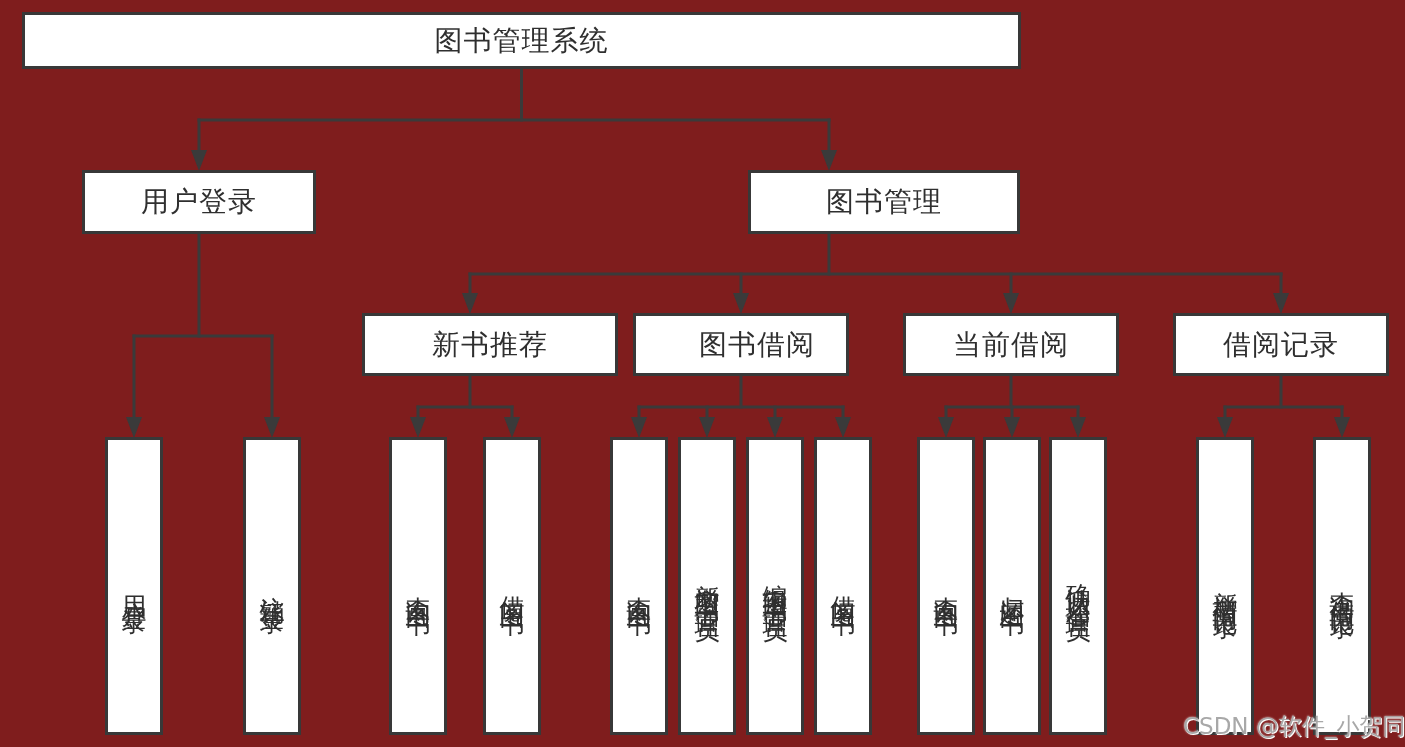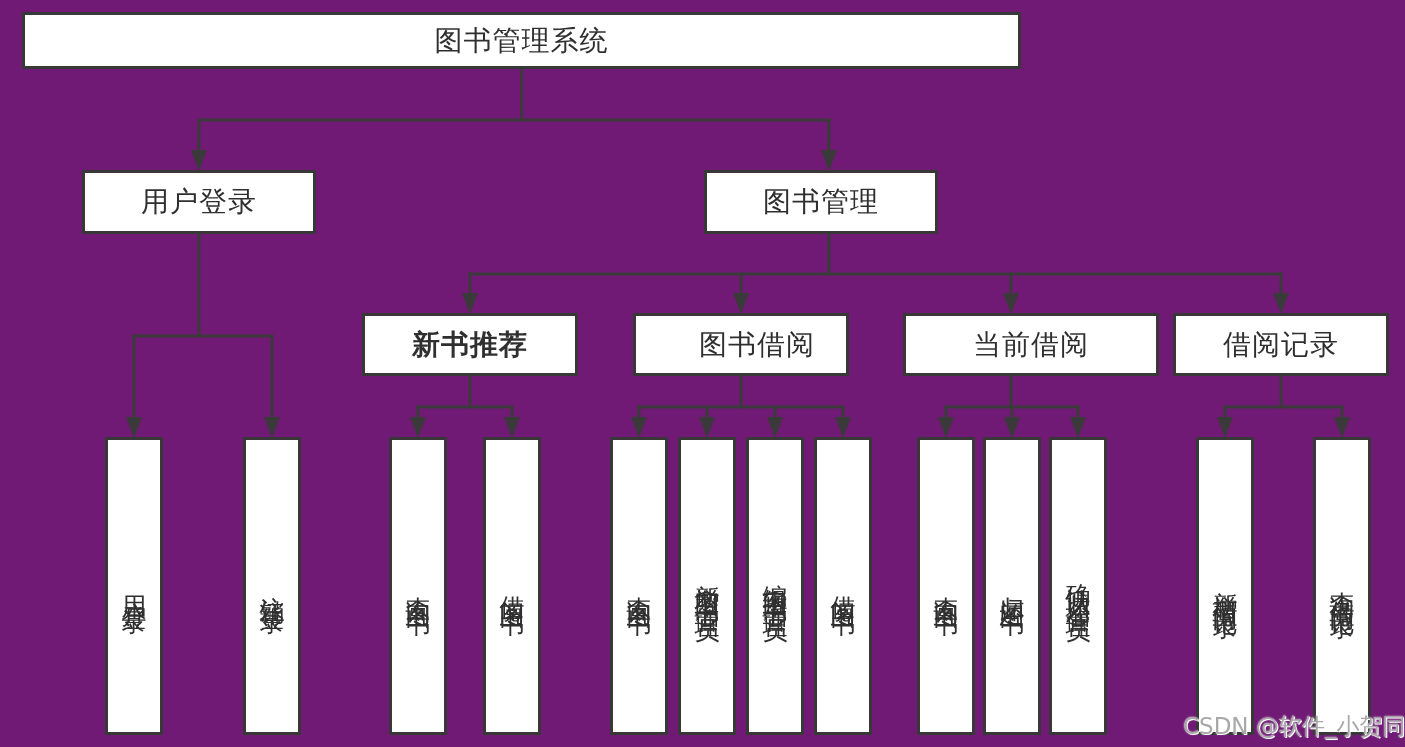--- a/index.html
+++ b/index.html
@@ -5,21 +5,21 @@
   html, body {
     margin: 0;
     padding: 0;
     background: #ffffff;
     font-family: "DejaVu Sans", "Liberation Sans", sans-serif;
   }
   #stage {
     position: relative;
     width: 1405px;
     height: 747px;
-    background: #701a75;
+    background: #7f1d1d;
     overflow: hidden;
   }
   #connectors {
     position: absolute;
     left: 0;
     top: 0;
     width: 1405px;
     height: 747px;
     pointer-events: none;
   }
@@ -38,24 +38,24 @@
     writing-mode: vertical-rl;
     text-orientation: mixed;
     font-size: 25px;
     letter-spacing: 5px;
     line-height: 1;
     white-space: nowrap;
   }
   
   #n-root            { left: 22px;  top: 12px;  width: 999px; height: 57px; }
   #n-user_login      { left: 82px;  top: 170px; width: 234px; height: 64px; }
-  #n-book_mgmt       { left: 704px; top: 170px; width: 234px; height: 64px; }
-  #n-new_book_rec    { left: 362px; top: 313px; width: 216px; height: 63px; font-weight: bold; }
+  #n-book_mgmt       { left: 748px; top: 170px; width: 272px; height: 64px; }
+  #n-new_book_rec    { left: 362px; top: 313px; width: 256px; height: 63px; }
   #n-book_borrow     { left: 633px; top: 313px; width: 216px; height: 63px; padding-left: 32px; }
-  #n-current_borrow  { left: 903px; top: 313px; width: 256px; height: 63px; }
+  #n-current_borrow  { left: 903px; top: 313px; width: 216px; height: 63px; }
   #n-borrow_records  { left: 1173px;top: 313px; width: 216px; height: 63px; text-align: center; }
   .leaf { top: 437px; width: 58px; height: 298px; }
   #n-leaf_user_login { left: 105px; }
   #n-leaf_logout     { left: 243px; }
   #n-leaf_nbr_query  { left: 389px; }
   #n-leaf_nbr_borrow { left: 483px; }
   #n-leaf_bb_query   { left: 610px; }
   #n-leaf_bb_add     { left: 678px; }
   #n-leaf_bb_edit    { left: 746px; }
   #n-leaf_bb_borrow  { left: 814px; }

